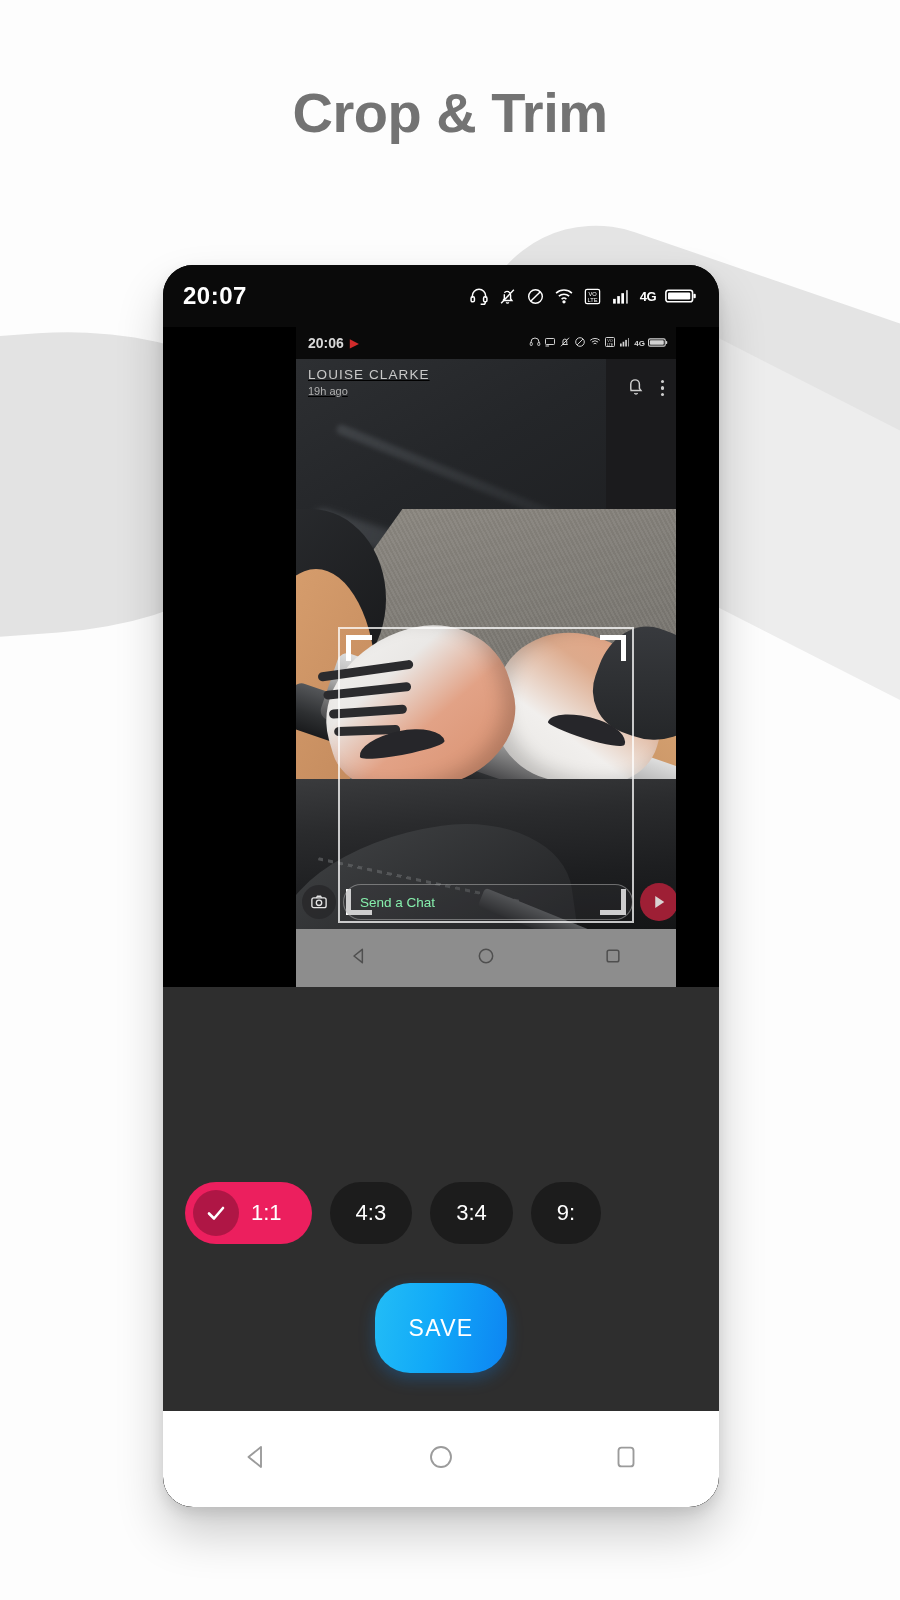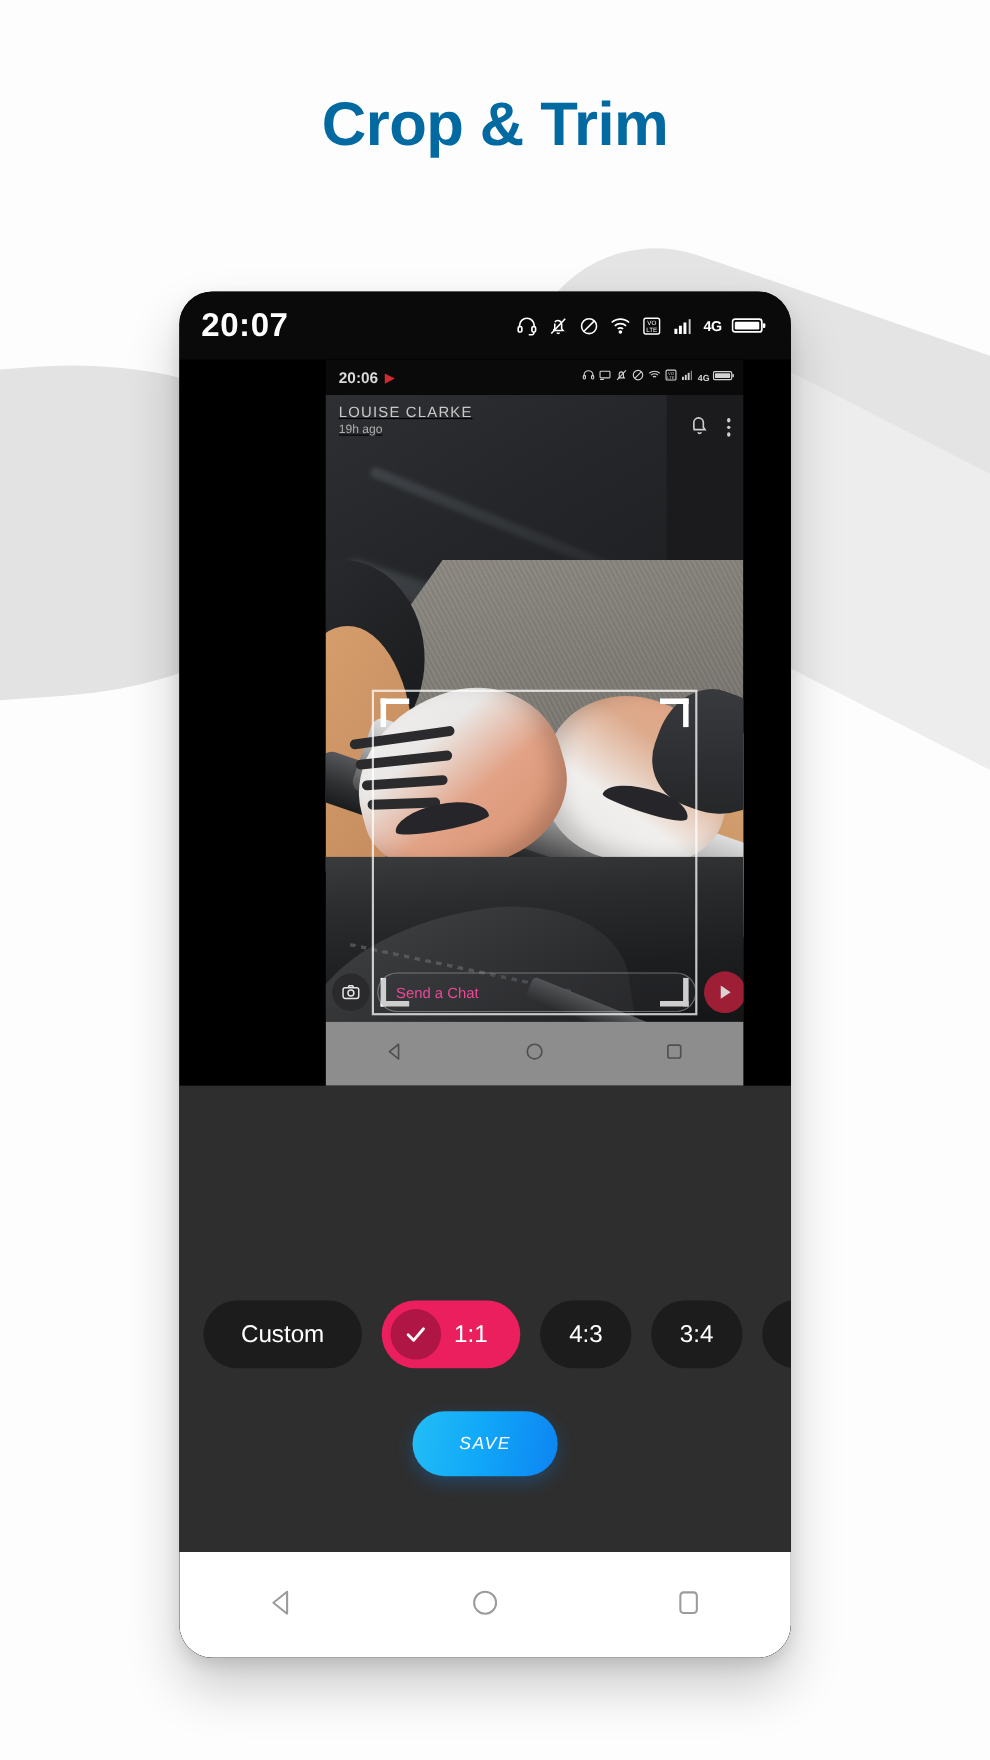--- a/index.html
+++ b/index.html
@@ -37,21 +37,21 @@
     transform: rotate(27deg);
     border-radius: 140px;
   }
 
   
   .page-title {
     position: absolute; top: 80px; left: 0; right: 0;
     text-align: center;
     font-size: 56px;
     font-weight: bold;
-    color: #0369a1;
+    color: #737373;
     letter-spacing: -0.5px;
     z-index: 5;
   }
 
   
   .phone {
     position: absolute;
     left: 163px; top: 265px;
     width: 556px; height: 1242px;
     background: #000;
@@ -63,21 +63,21 @@
 
   
   .outer-status {
     position: relative;
     height: 62px;
     background: #0a0a0a;
     display: flex; align-items: center;
     padding: 0 22px 0 20px;
     color: #fff;
   }
-  .outer-clock { font-size: 30px; font-weight: bold; letter-spacing: 0.5px; }
+  .outer-clock { font-size: 24px; font-weight: bold; letter-spacing: 0.5px; }
   .outer-icons { margin-left: auto; display: flex; align-items: center; gap: 9px; }
   .osvg { display: block; }
   .txt-4g { font-size: 13px; font-weight: bold; letter-spacing: -0.5px; }
 
   
   .shot {
     position: relative;
     height: 660px;
     background: #000;
   }
@@ -281,21 +281,21 @@
   .cam-btn {
     width: 34px; height: 34px; border-radius: 50%;
     background: rgba(40,40,42,0.85);
     display: flex; align-items: center; justify-content: center; flex: 0 0 auto;
   }
   .chat-field {
     flex: 1; height: 36px; border-radius: 18px;
     border: 1px solid rgba(200,200,200,0.45);
     background: rgba(60,60,62,0.25);
     display: flex; align-items: center; padding: 12px 16px;
-    color: #ec4899; font-size: 13.5px;
+    color: #86efac; font-size: 13.5px;
   }
   .send-btn {
     width: 38px; height: 38px; border-radius: 50%;
     background: #9e1f35;
     display: flex; align-items: center; justify-content: center; flex: 0 0 auto;
     margin-right: -8px;
   }
   .chev-up {
     position: absolute; left: 50%; bottom: 40px; transform: translateX(-50%);
     z-index: 8; opacity: .75;
@@ -337,26 +337,26 @@
   }
   .chip-check {
     width: 46px; height: 46px; border-radius: 50%;
     background: rgba(125,14,50,0.55);
     display: flex; align-items: center; justify-content: center;
     flex: 0 0 auto;
   }
   .save-btn {
     position: absolute; left: 50%; transform: translateX(-50%);
     top: 296px;
-    width: 132px; height: 59px; border-radius: 35px;
+    width: 132px; height: 90px; border-radius: 35px;
     background: linear-gradient(100deg, #23bdf6 0%, #11a9f8 45%, #0d84f2 100%);
     display: flex; align-items: center; justify-content: center;
-    color: #fff; font-size: 16px; letter-spacing: 1.3px; font-weight: 500;
+    color: #fff; font-size: 23px; letter-spacing: 1.3px; font-weight: 500;
     box-shadow: 0 6px 16px rgba(13,132,242,0.28);
-    border: none; cursor: pointer; font-style: italic;
+    border: none; cursor: pointer;
   }
 
   
   .outer-nav {
     position: absolute; left: 0; right: 0; bottom: 0; height: 96px;
     background: #fff;
     display: flex; align-items: center; justify-content: space-around;
     border-radius: 0 0 30px 30px;
   }
 </style>
@@ -597,23 +597,20 @@
               </svg>
           </span>
         </div>
 
       </div>
     </div>
 
     <div class="editor">
       <div class="ratio-row">
 
-        <div class="chip wide">
-          <span>Custom</span>
-        </div>
 
         <div class="chip selected">
           <span class="chip-check">
             <svg width="24" height="24" viewBox="0 0 24 24" fill="none" stroke="#fff" stroke-width="2.6" stroke-linecap="round" stroke-linejoin="round">
               <path d="M5 12.5 L10 17.5 L19 7"></path>
             </svg>
           </span>
           <span>1:1</span>
         </div>
 

